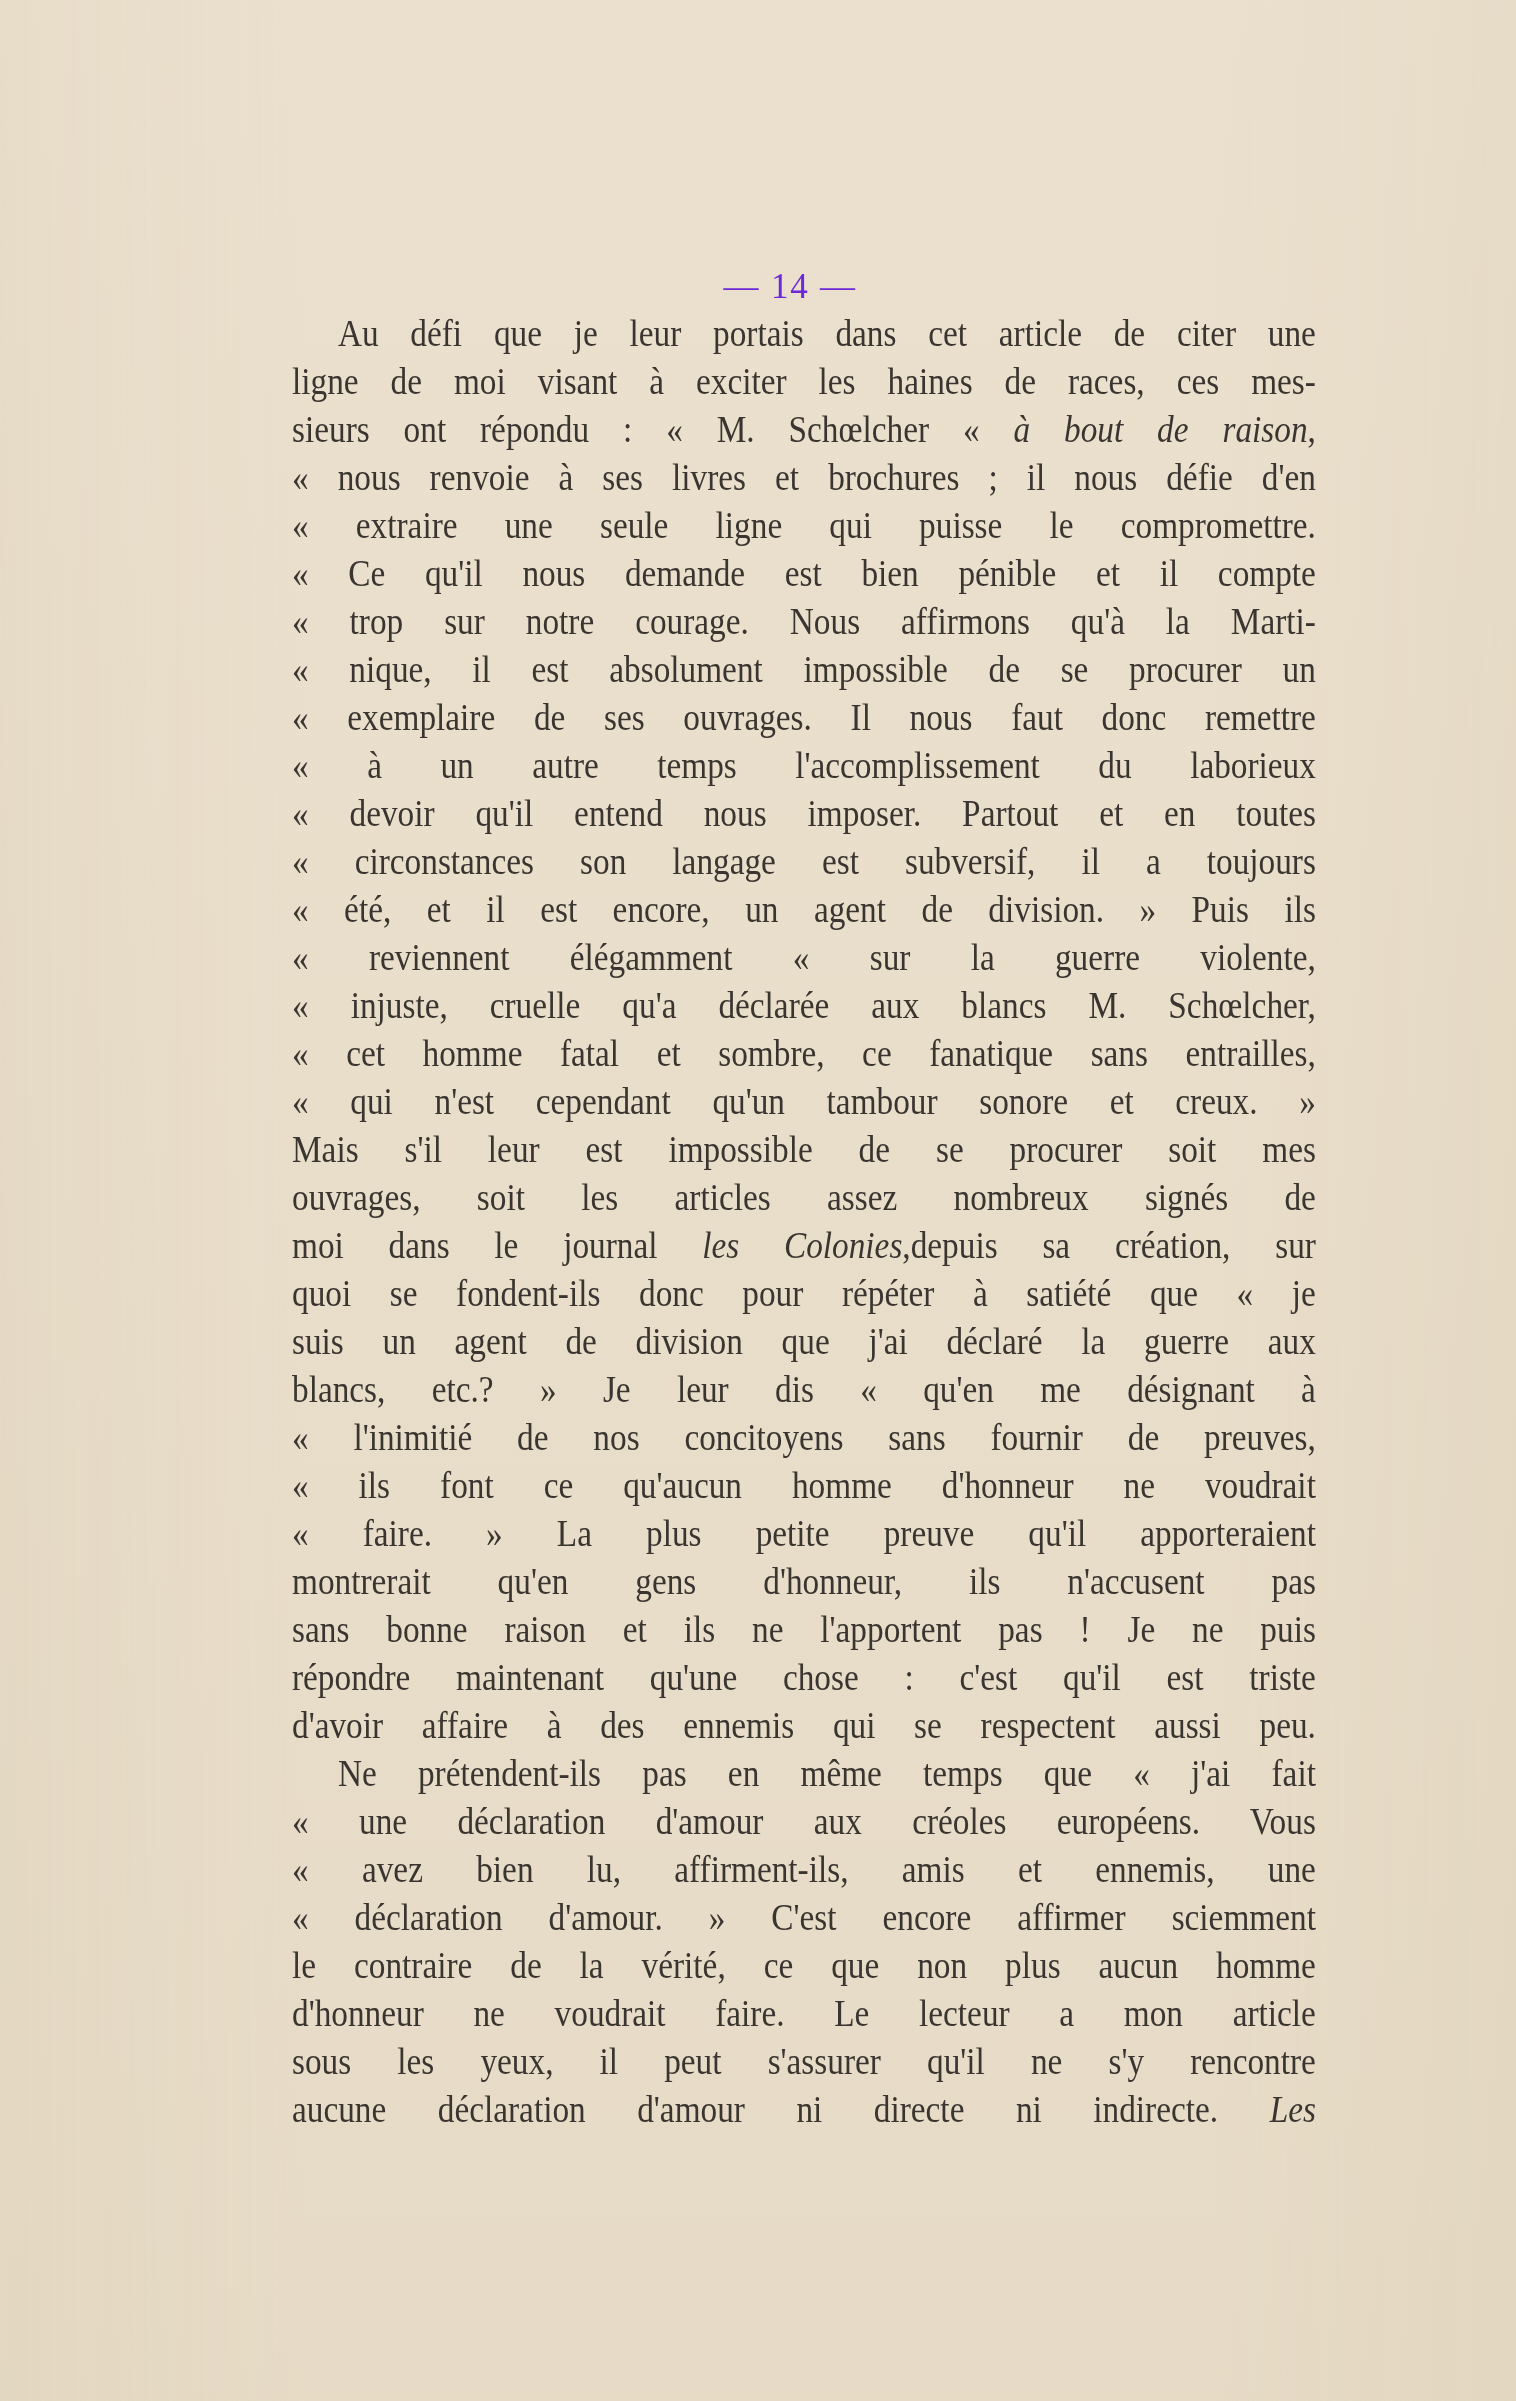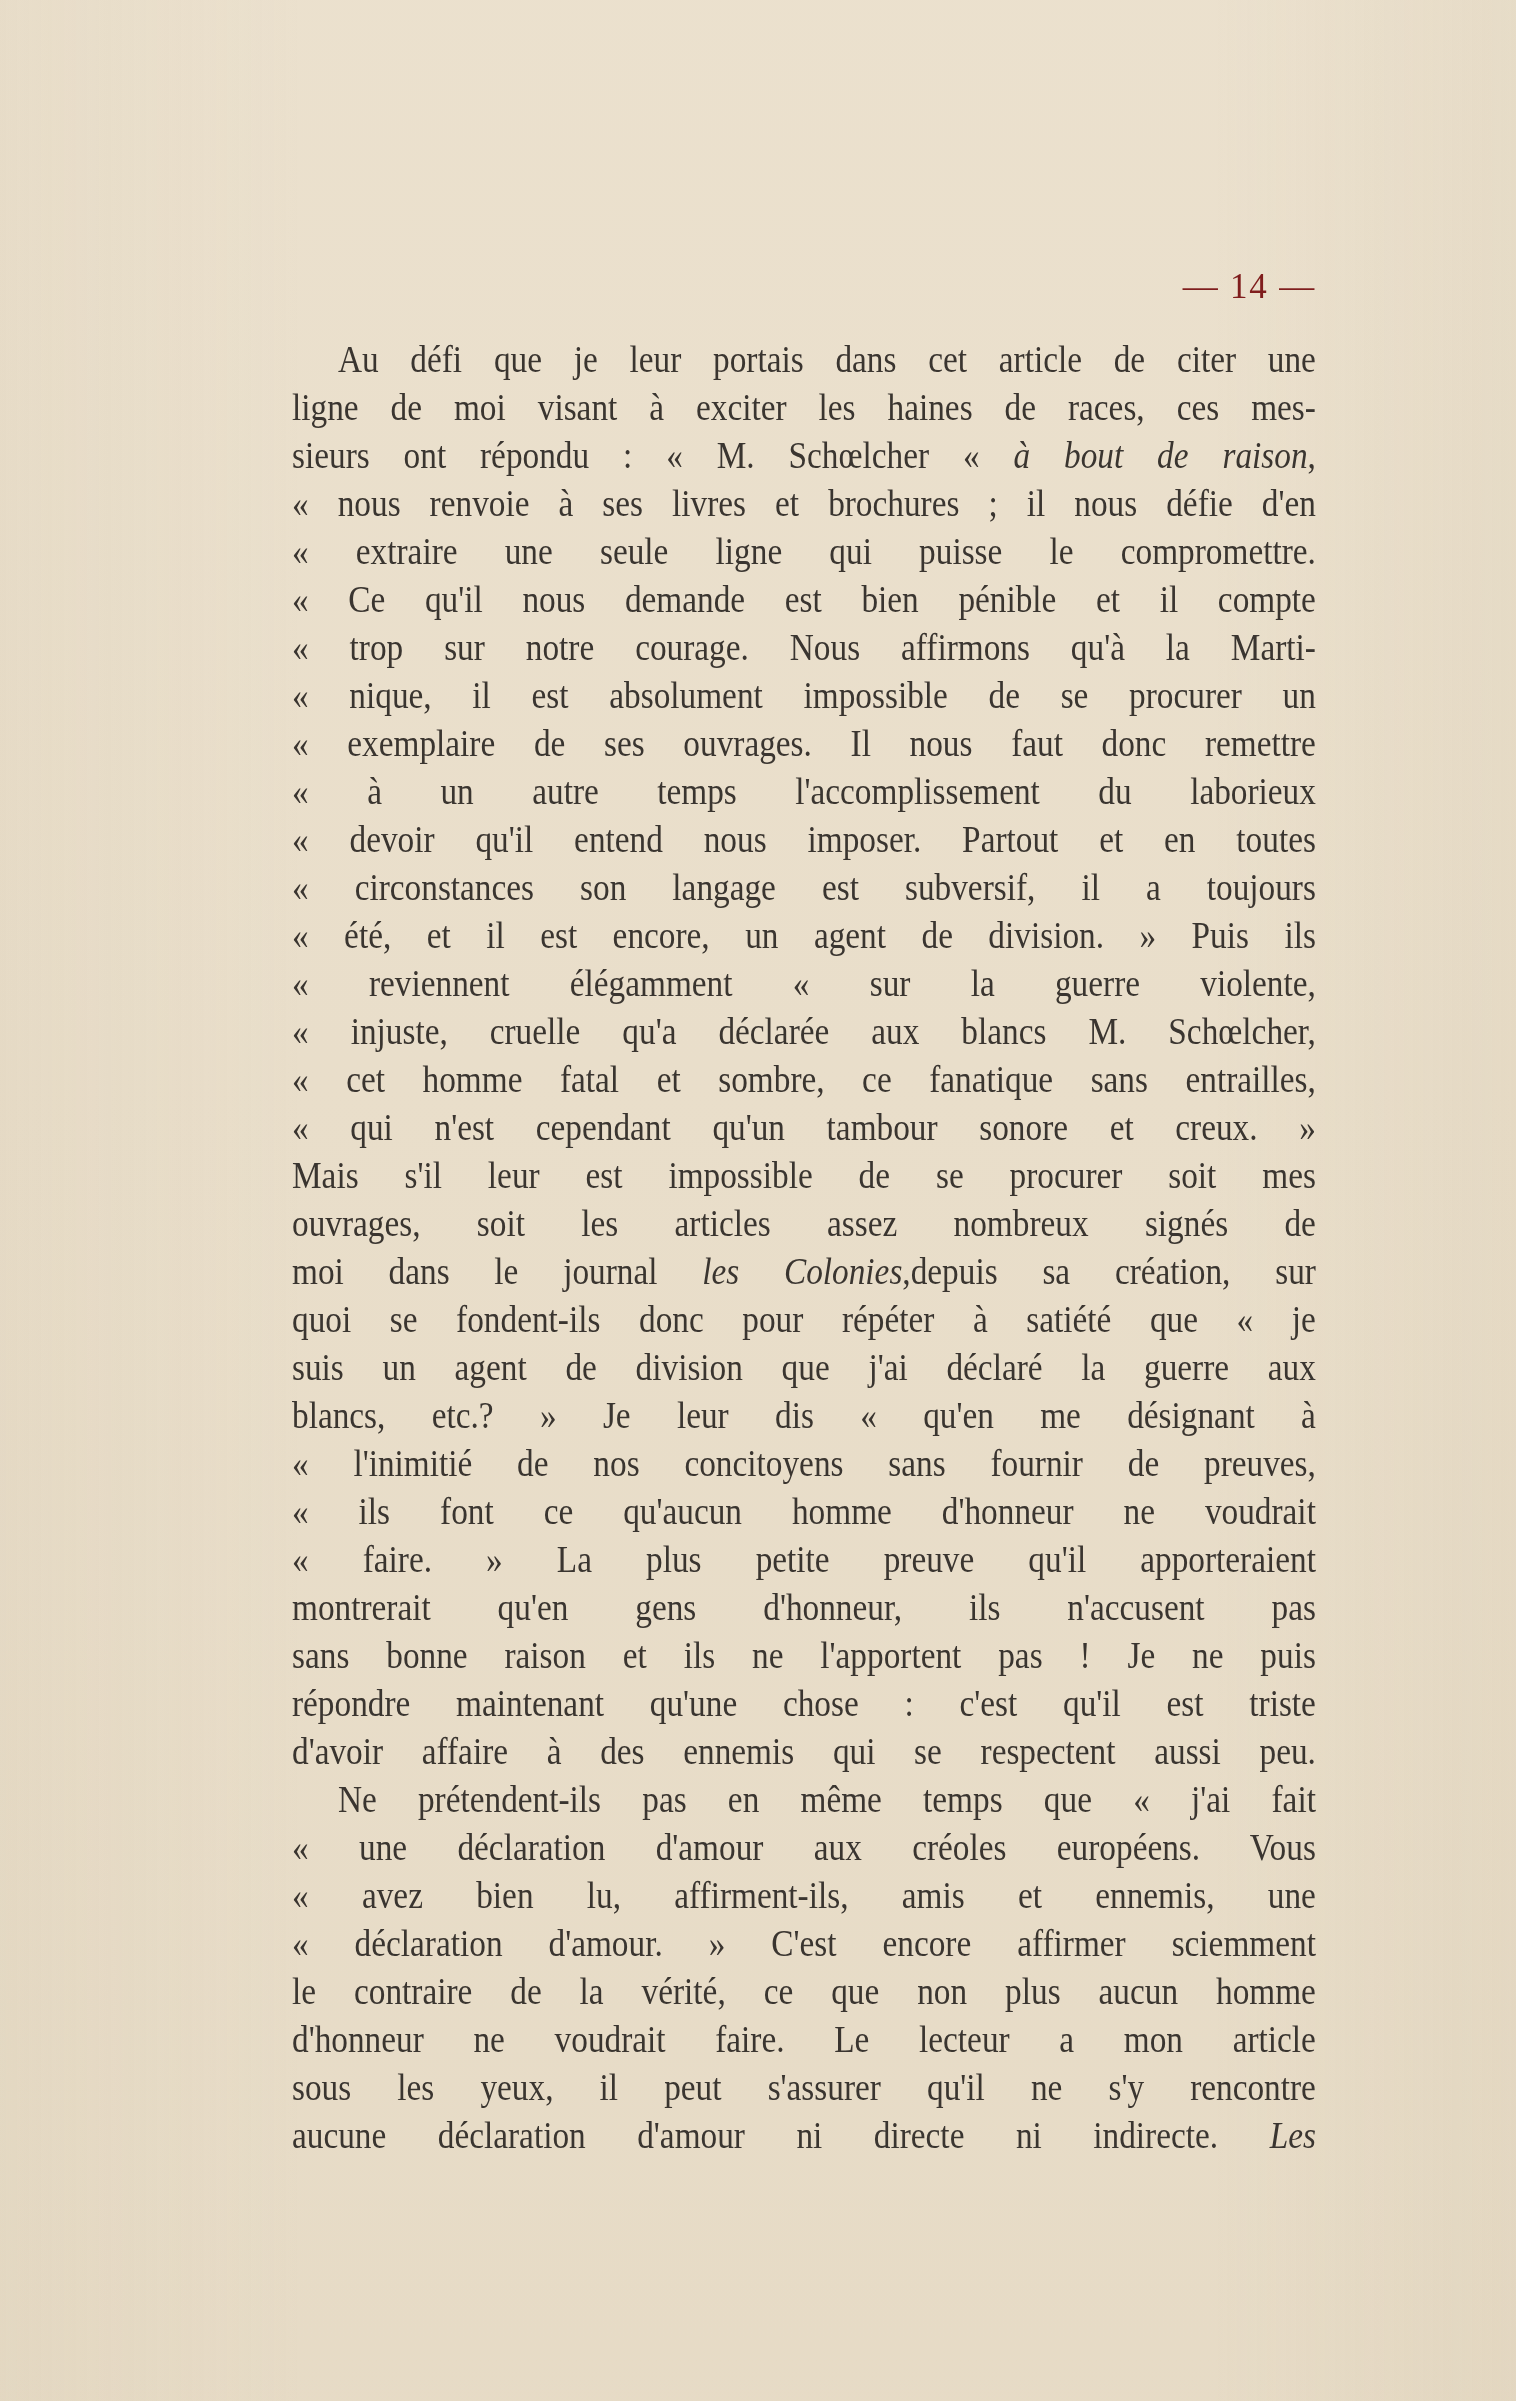--- a/index.html
+++ b/index.html
@@ -18,28 +18,28 @@
       font-family: "Liberation Serif", "DejaVu Serif", serif;
       color: #3a3530;
     }
     .page {
       position: absolute;
       left: 292px;
       top: 266px;
       width: 1024px;
     }
     .page-number {
-      text-align: right;
+      text-align: center;
       font-size: 35px;
       letter-spacing: 1.8px;
       height: 42px;
       line-height: 42px;
       margin-left: -27.6px;
-      margin-bottom: 28px;
-      color: #7f1d1d;
+      margin-bottom: 2px;
+      color: #6d28d9;
     }
     .line {
       display: block;
       font-size: 37px;
       height: 48px;
       line-height: 48px;
       white-space: nowrap;
       text-align: justify;
       text-align-last: justify;
       transform: scaleX(0.90);

